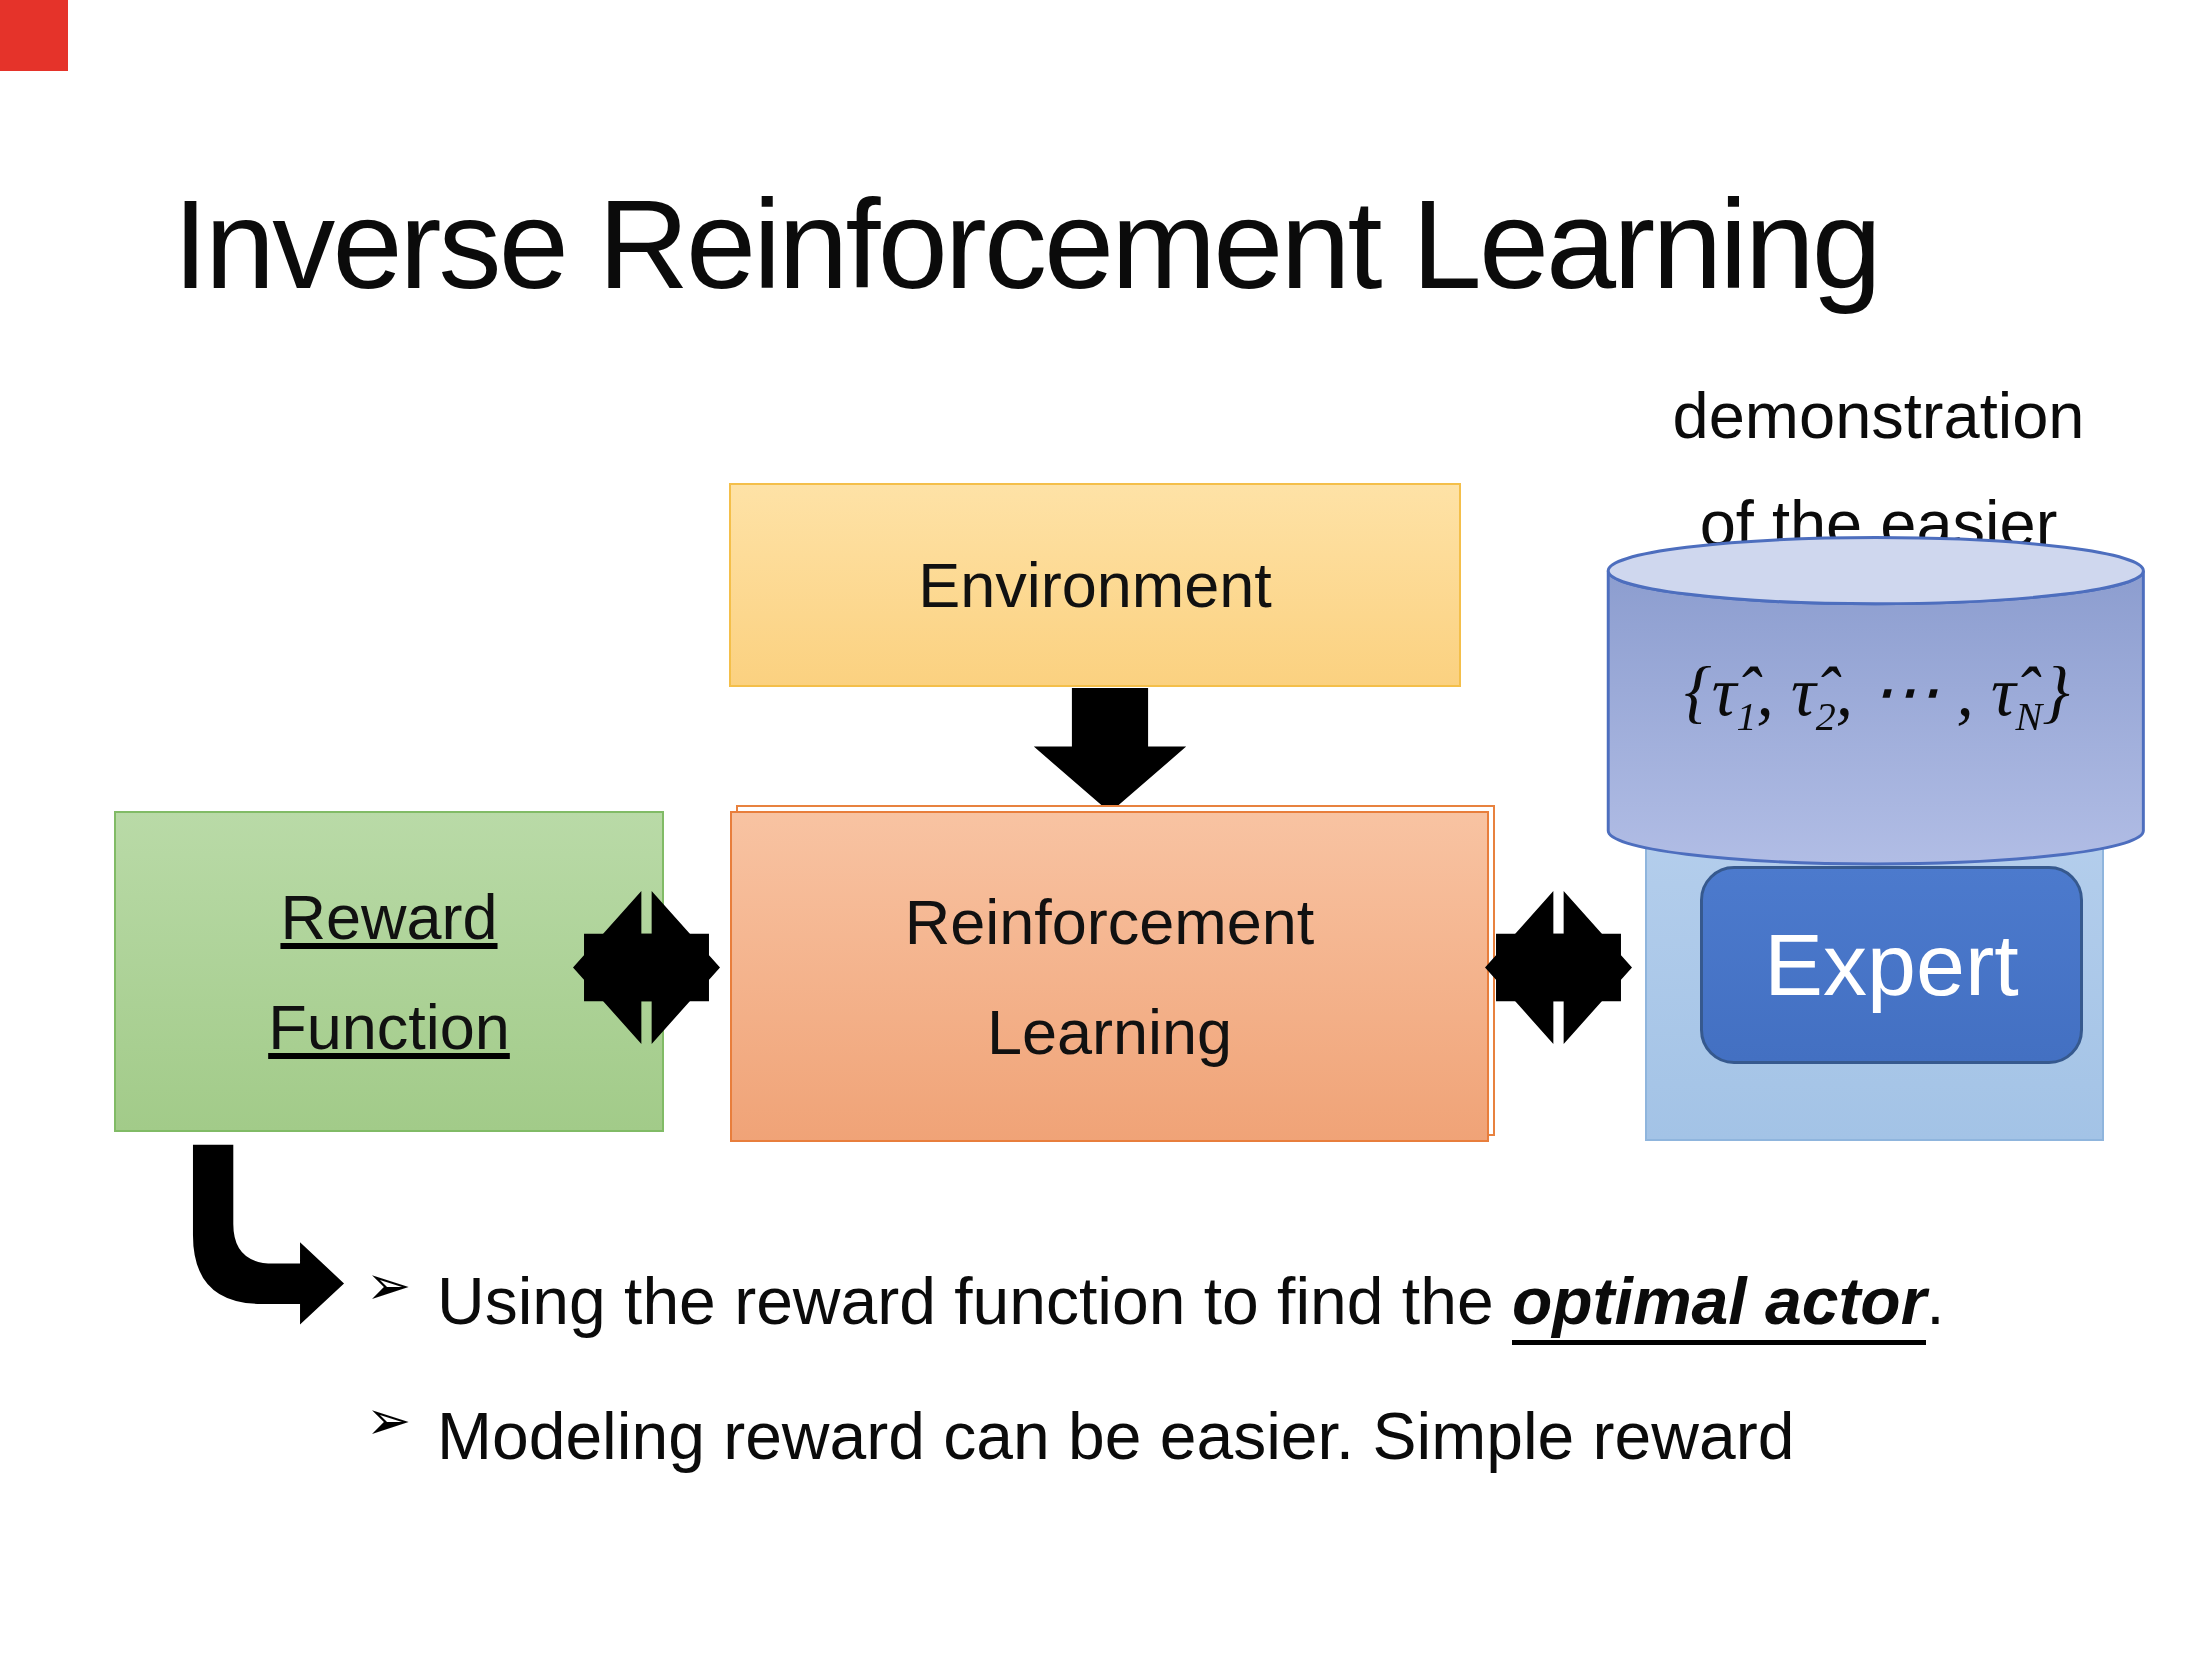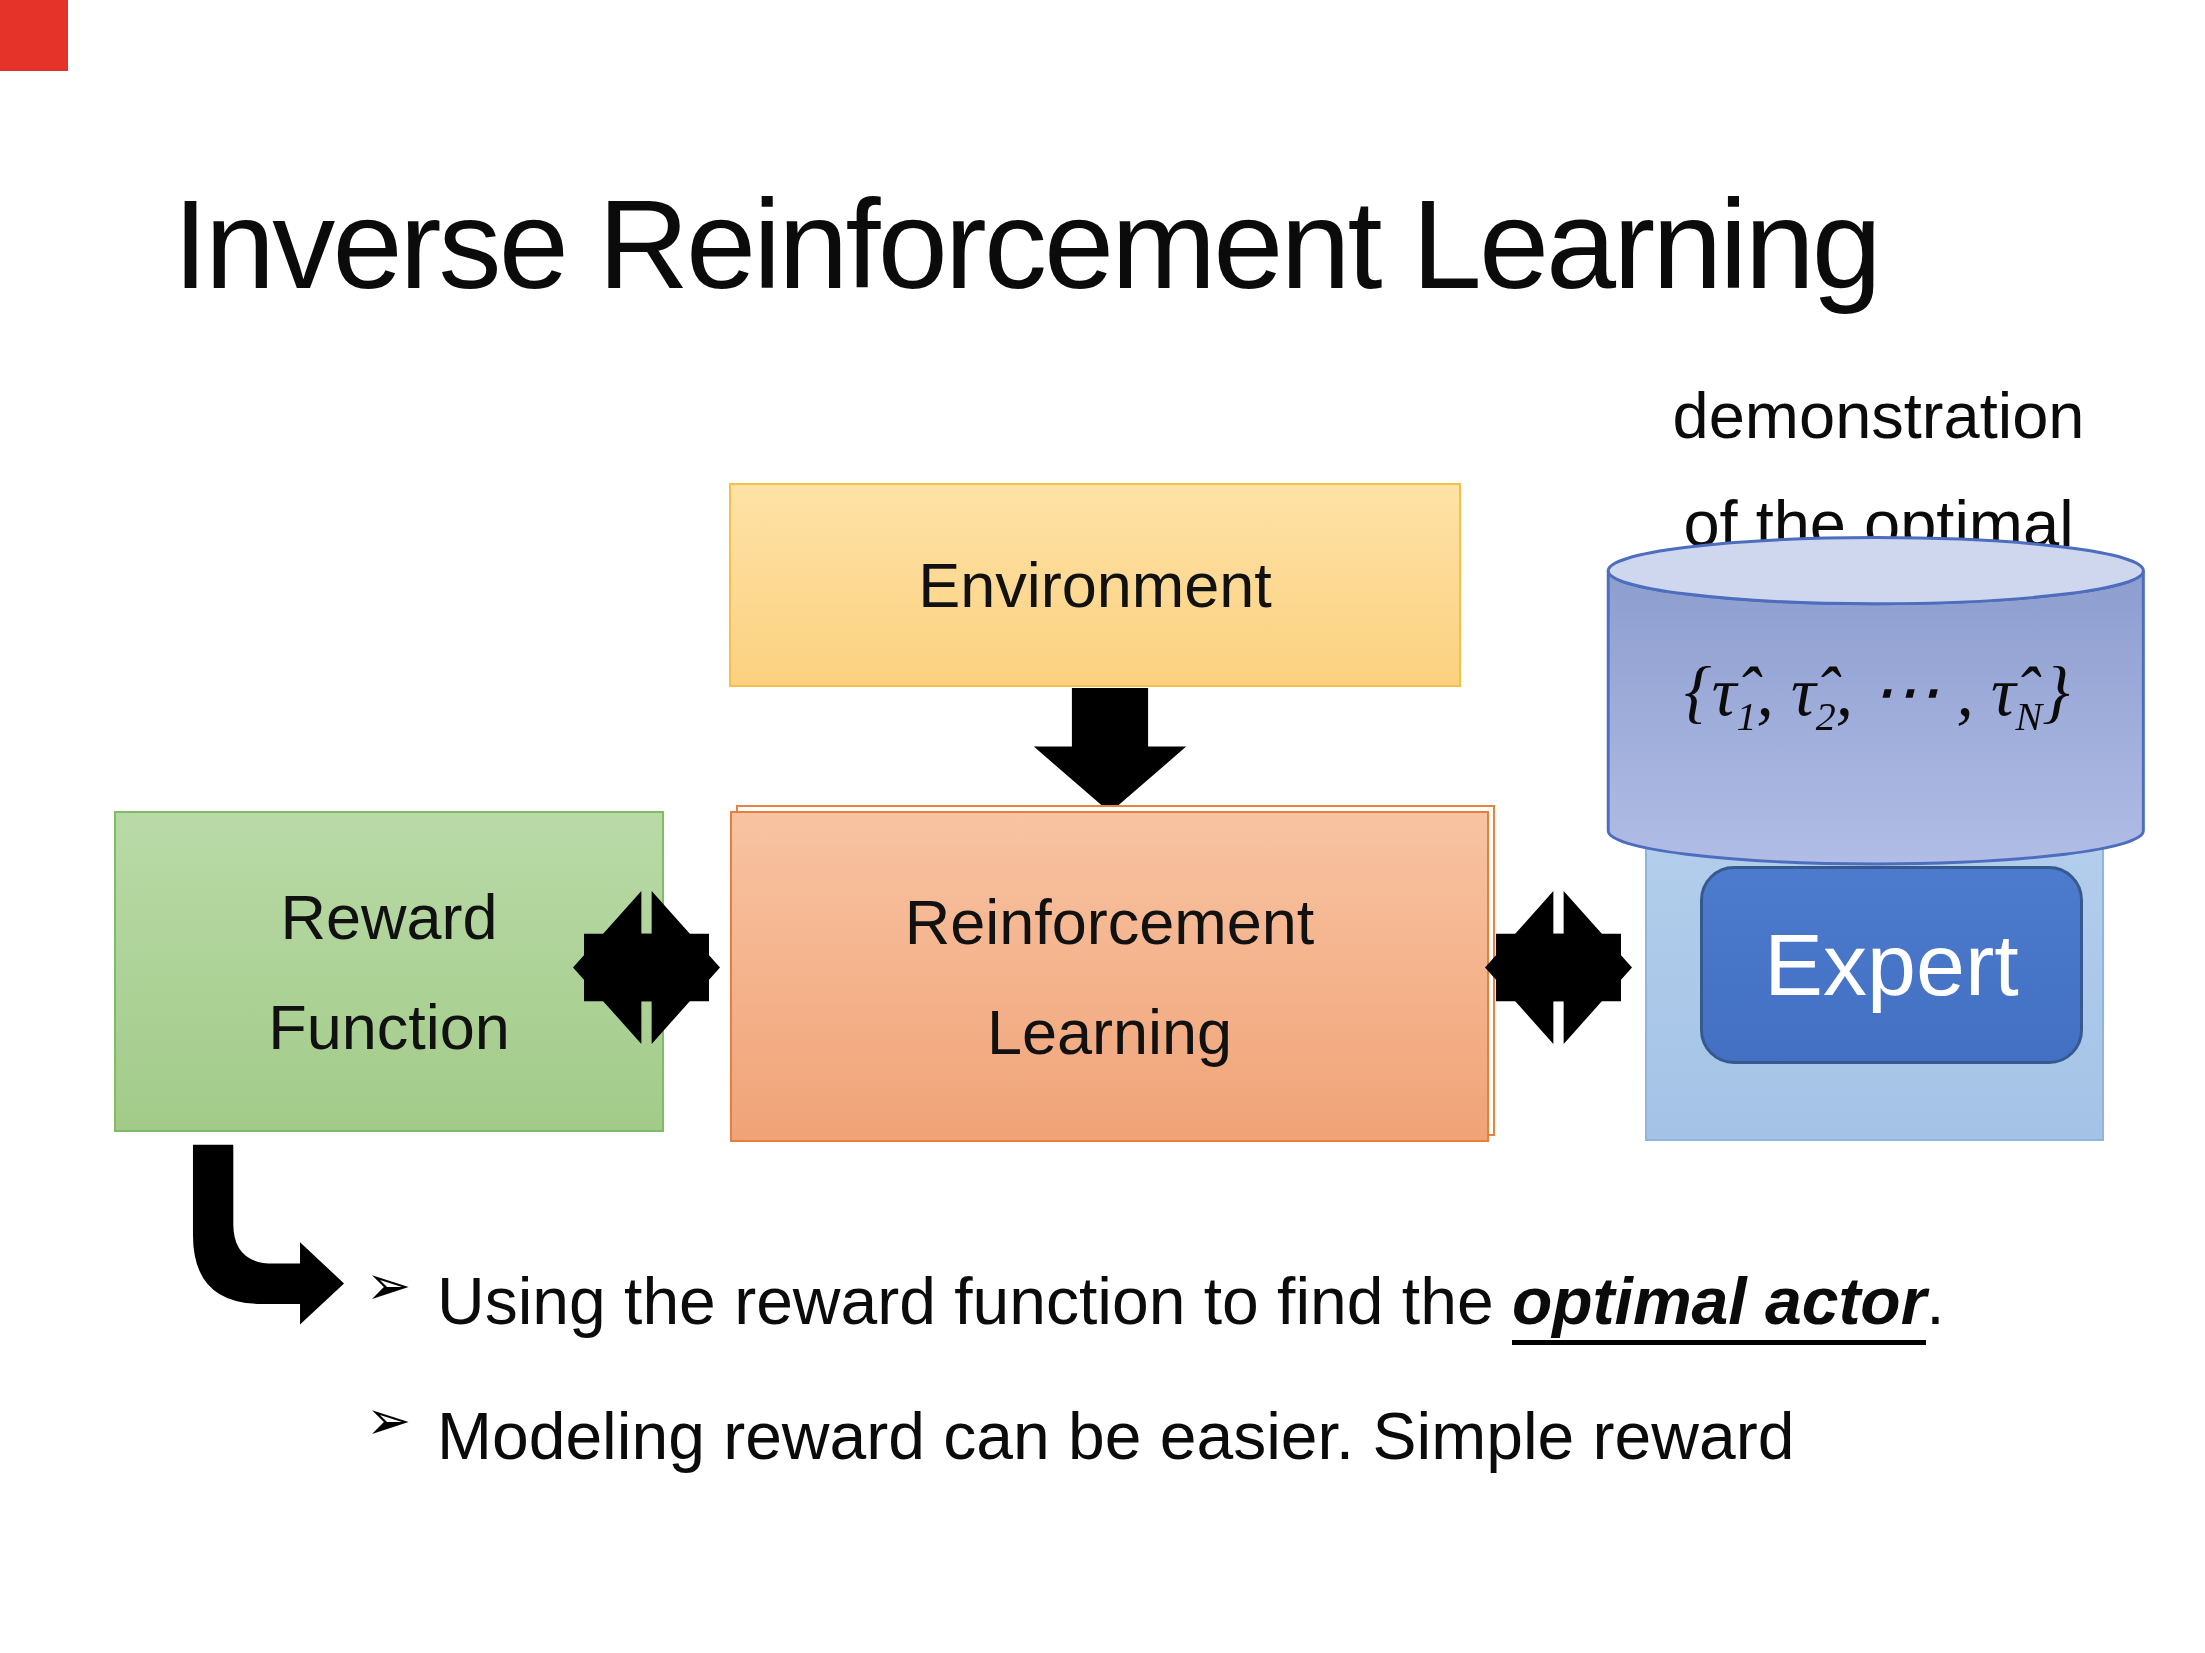--- a/index.html
+++ b/index.html
@@ -18,21 +18,21 @@
   .box{box-sizing:border-box;display:flex;align-items:center;justify-content:center;
        text-align:center;}
   .box-label{font-size:63px;line-height:110px;color:#111;}
 
   .environment-box{left:729px;top:483px;width:732px;height:204px;
        background:linear-gradient(180deg,#fee2a6 0%,#fbd180 100%);
        border:2.9px solid #f4bf4a;}
 
   .reward-box{left:114px;top:811px;width:550px;height:321px;
        background:linear-gradient(180deg,#b9daa7 0%,#a2cb89 100%);
-       border:2.9px solid #81bb66;}
+       border:2.9px solid #81bb66;text-decoration:underline;}
 
   .rl-ghost{left:736px;top:805px;width:759px;height:331px;box-sizing:border-box;
        background:#ffffff;border:2.2px solid #e8823f;}
   .rl-box{left:730px;top:811px;width:759px;height:331px;
        background:linear-gradient(180deg,#f8c3a2 0%,#f0a377 100%);
        border:2.9px solid #e87e3c;}
 
   .expert-panel{left:1645px;top:829px;width:459px;height:312px;box-sizing:border-box;
        background:linear-gradient(180deg,#b4ceec 0%,#a3c3e6 100%);
        border:2.2px solid #8fb5dd;}
@@ -60,21 +60,21 @@
 <body>
 
 <div class="slide">
 
   <div class="abs corner-marker"></div>
 
   <div class="abs slide-title">Inverse Reinforcement Learning</div>
 
   <div class="abs demo-caption">
     <div>demonstration</div>
-    <div>of the optimal</div>
+    <div>of the easier</div>
   </div>
 
   <div class="abs box environment-box">
     <span class="box-label">Environment</span>
   </div>
 
   <svg class="abs" style="left:1029px;top:688px;" width="162" height="126" viewBox="0 0 220 172">
     <polygon points="58,0 162,0 162,80 214,80 110,170 6,80 58,80" fill="#000000"></polygon>
   </svg>
 

